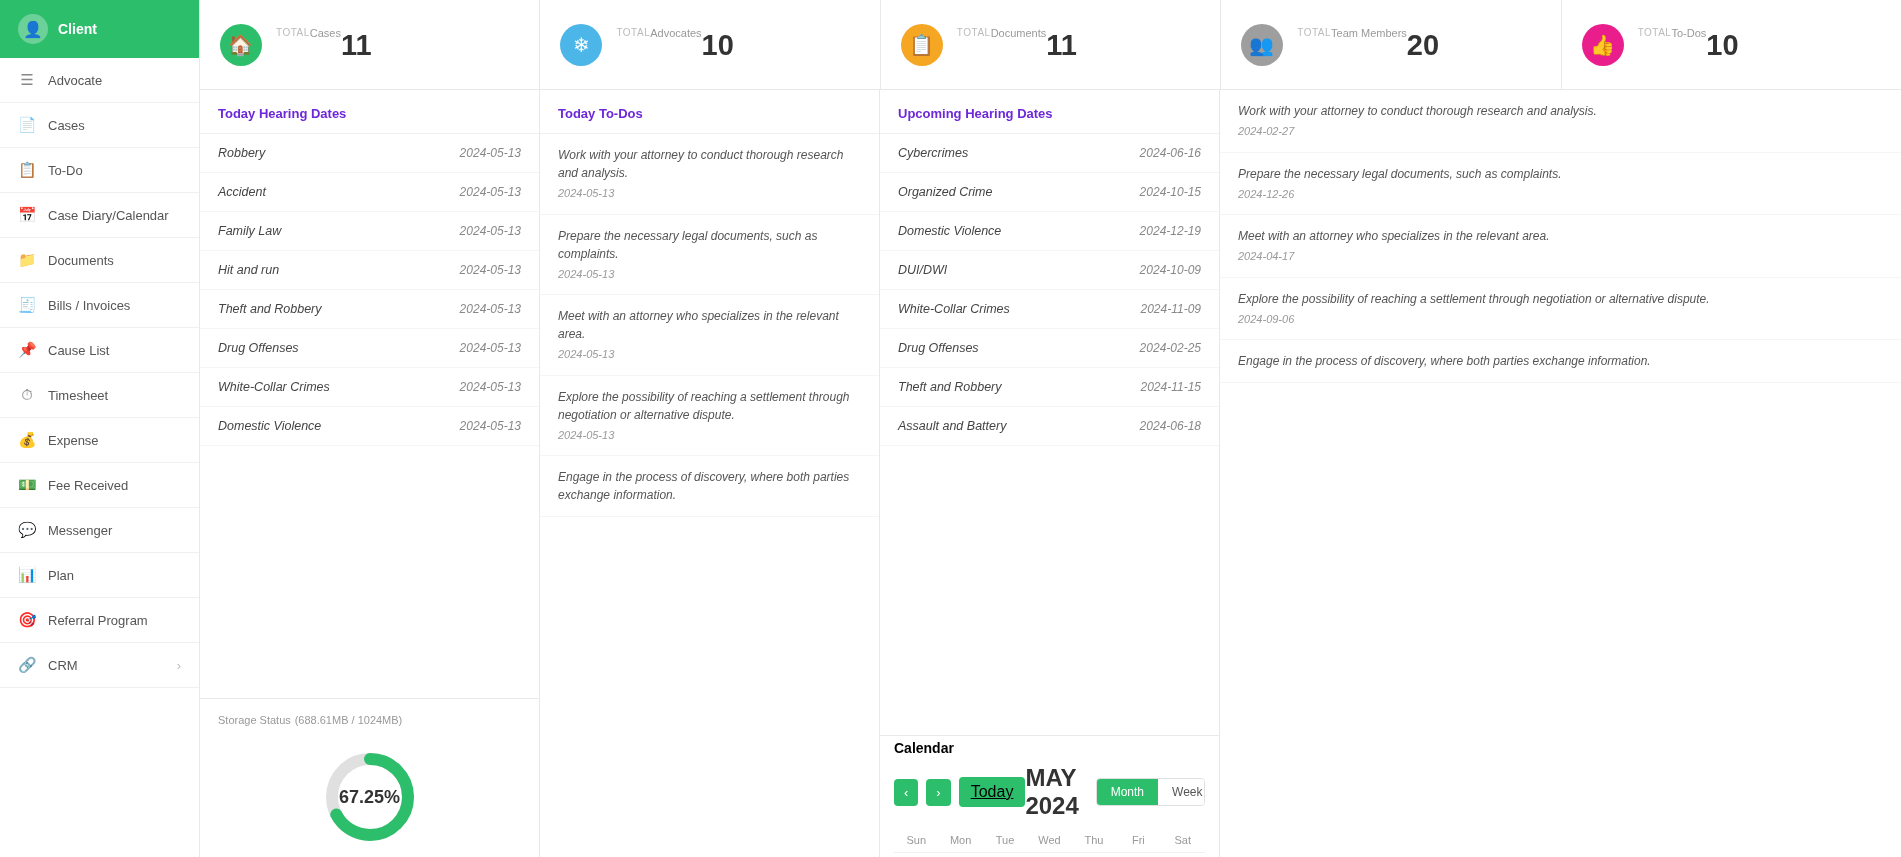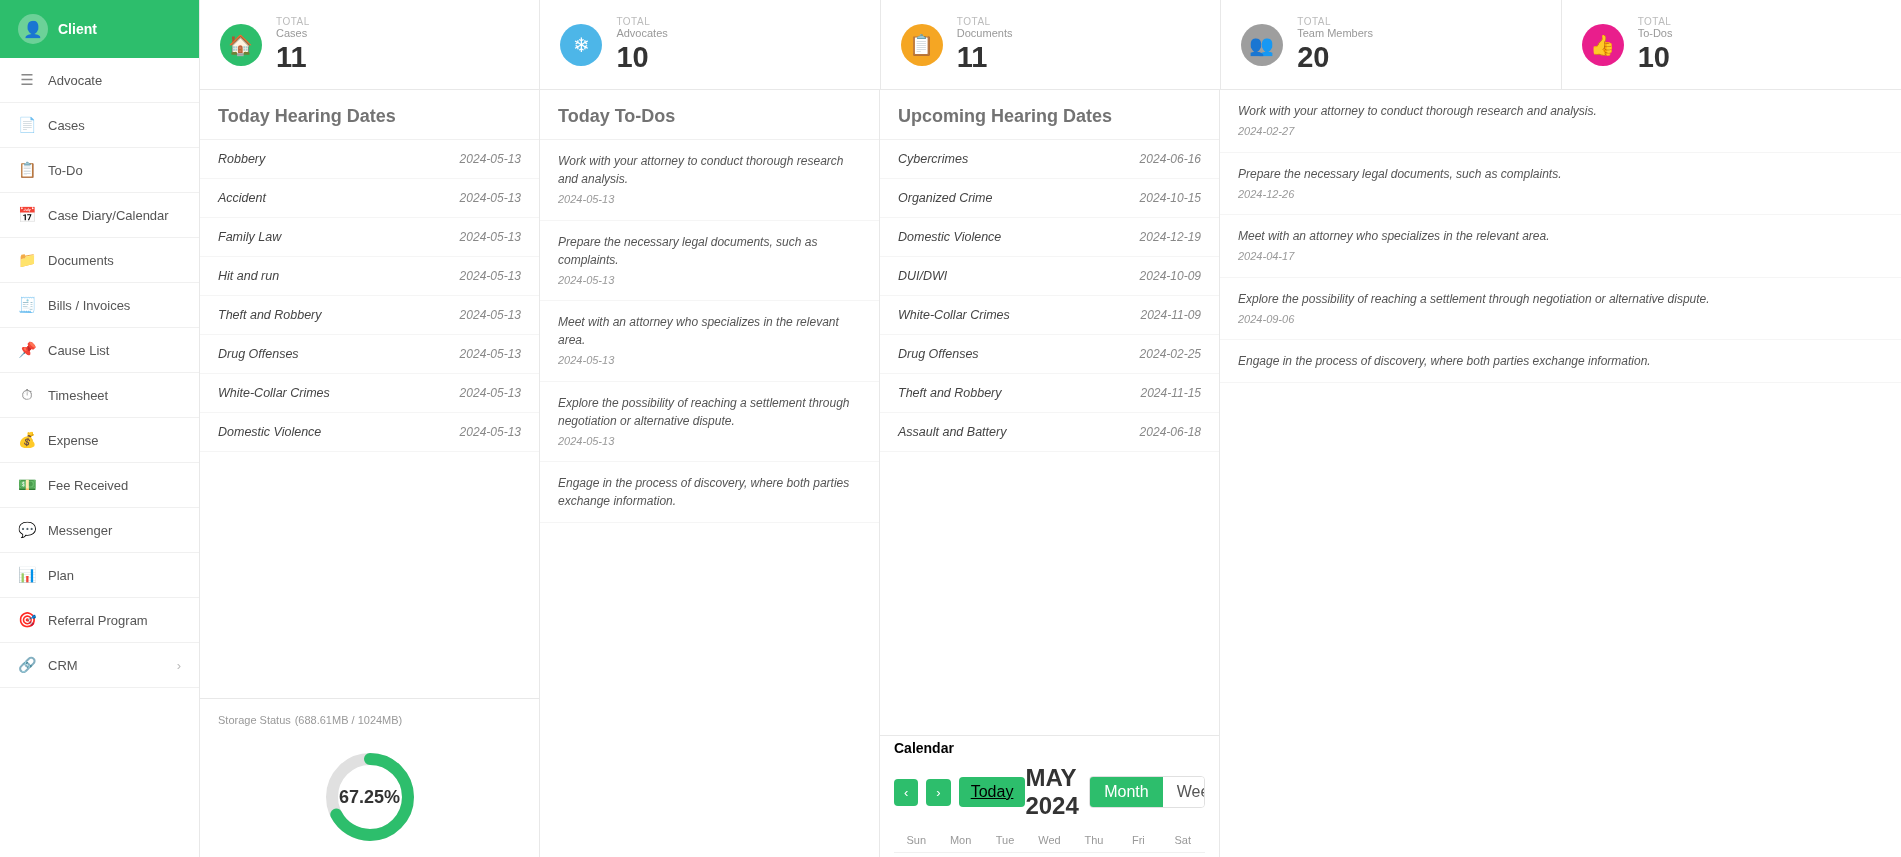--- a/index.html
+++ b/index.html
@@ -76,21 +76,21 @@
       border-radius: 50%;
       display: flex; align-items: center; justify-content: center;
       font-size: 20px;
       flex-shrink: 0;
     }
     .stat-icon.green { background: #2dbe6c; color: #fff; }
     .stat-icon.blue { background: #4db6e8; color: #fff; }
     .stat-icon.orange { background: #f5a623; color: #fff; }
     .stat-icon.gray { background: #9e9e9e; color: #fff; }
     .stat-icon.pink { background: #e91e8c; color: #fff; }
-    .stat-info { display: flex; flex-direction: column; }
+    .stat-info { display: flex; flex-direction: row; }
     .stat-label { font-size: 11px; color: #999; }
     .stat-total { font-size: 10px; color: #bbb; text-transform: uppercase; letter-spacing: 0.5px; }
     .stat-value { font-size: 29px; font-weight: 600; color: #333; margin-top: 2px; }
 
     
     #content {
       flex: 1;
       display: flex;
       overflow: hidden;
     }
@@ -100,23 +100,23 @@
       flex: 1;
       background: #fff;
       border-right: 1px solid #e8e8e8;
       display: flex;
       flex-direction: column;
       overflow: hidden;
     }
     .panel:last-child { border-right: none; }
     .panel-header {
       padding: 16px 18px 12px;
-      font-size: 18px;
+      font-size: 13px;
       font-weight: 600;
-      color: #737373;
+      color: #6d28d9;
       border-bottom: 1px solid #f0f0f0;
       flex-shrink: 0;
     }
     .panel-scroll {
       overflow-y: auto;
       flex: 1;
       font-style: italic;
     }
 
     
@@ -196,21 +196,21 @@
       color: #333;
     }
     .cal-view-btns {
       display: flex;
       border-radius: 4px;
       overflow: hidden;
       border: 1px solid #e0e0e0;
     }
     .cal-view-btn {
       padding: 6px 14px;
-      font-size: 16px;
+      font-size: 12px;
       border: none;
       background: #fff;
       cursor: pointer;
       color: #555;
     }
     .cal-view-btn.active {
       background: #2dbe6c;
       color: #fff;
     }
     .calendar-days-header {

